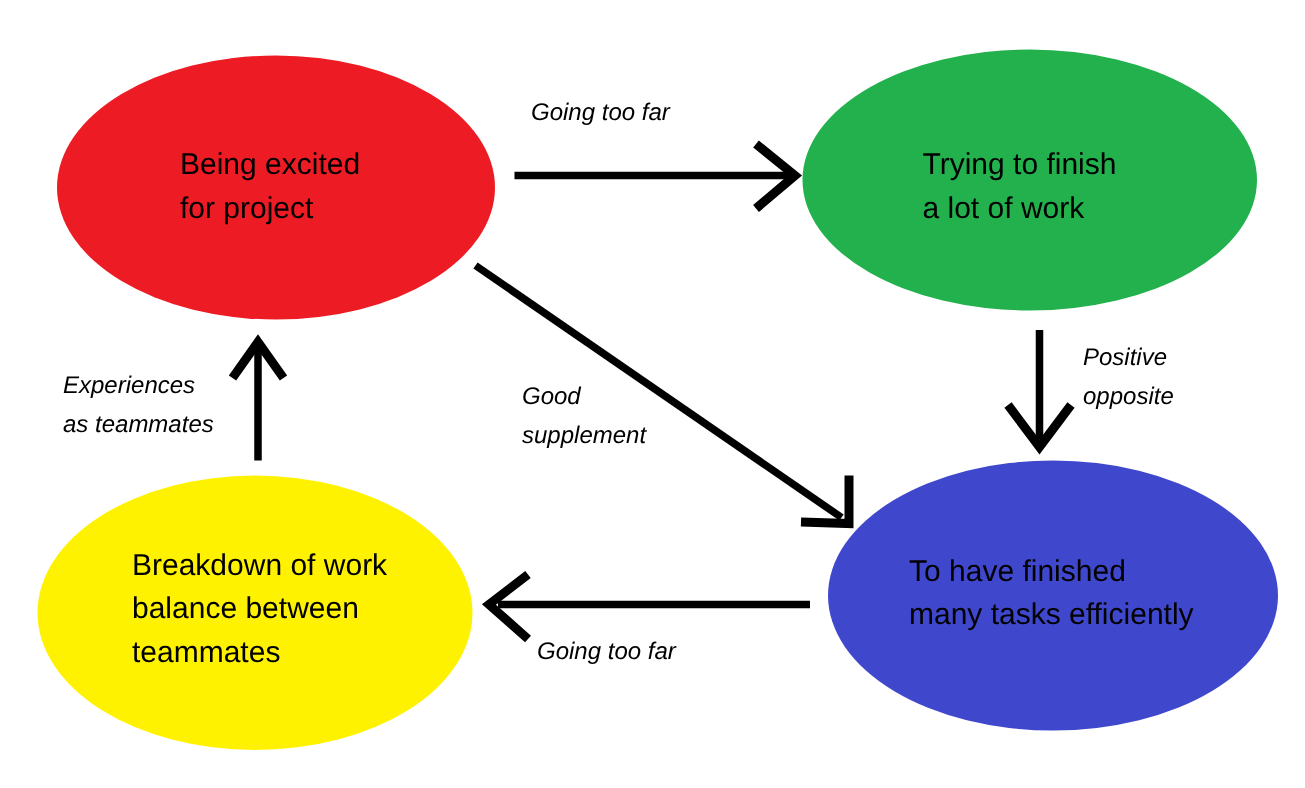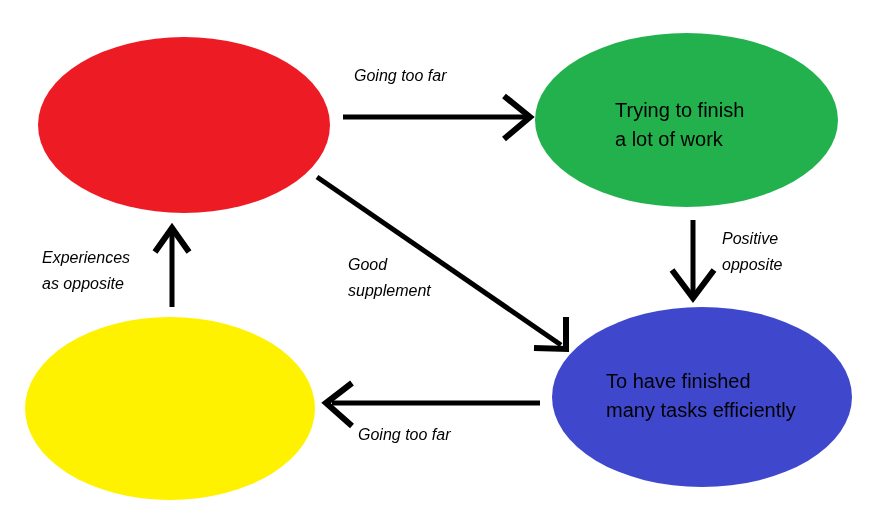--- a/index.html
+++ b/index.html
@@ -98,27 +98,32 @@
       <line class="arrow-shaft" x1="540" y1="403" x2="332" y2="403" style="stroke: rgb(0, 0, 0);"></line>
       <polyline class="arrow-head" points="352,383 326,403 352,426" style="stroke: rgb(0, 0, 0);"></polyline>
     </g>
 
     <g>
       <line class="arrow-shaft" x1="172" y1="307" x2="172" y2="233" style="stroke: rgb(0, 0, 0);"></line>
       <polyline class="arrow-head" points="155,252 172,228 189,252" style="stroke: rgb(0, 0, 0);"></polyline>
     </g>
   </svg>
 
+  <div class="node-label node-label-red">Being excited
+for project</div>
   <div class="node-label node-label-blue">To have finished
 many tasks efficiently</div>
   <div class="node-label node-label-green">Trying to finish
 a lot of work</div>
+  <div class="node-label node-label-yellow">Breakdown of work
+balance between
+teammates</div>
 
   <div class="edge-label edge-label-top">Going too far</div>
   <div class="edge-label edge-label-diagonal">Good
 supplement</div>
   <div class="edge-label edge-label-right">Positive
 opposite</div>
   <div class="edge-label edge-label-bottom">Going too far</div>
   <div class="edge-label edge-label-left">Experiences
-as opposite</div>
+as teammates</div>
 
 </div>
 
 </body></html>

